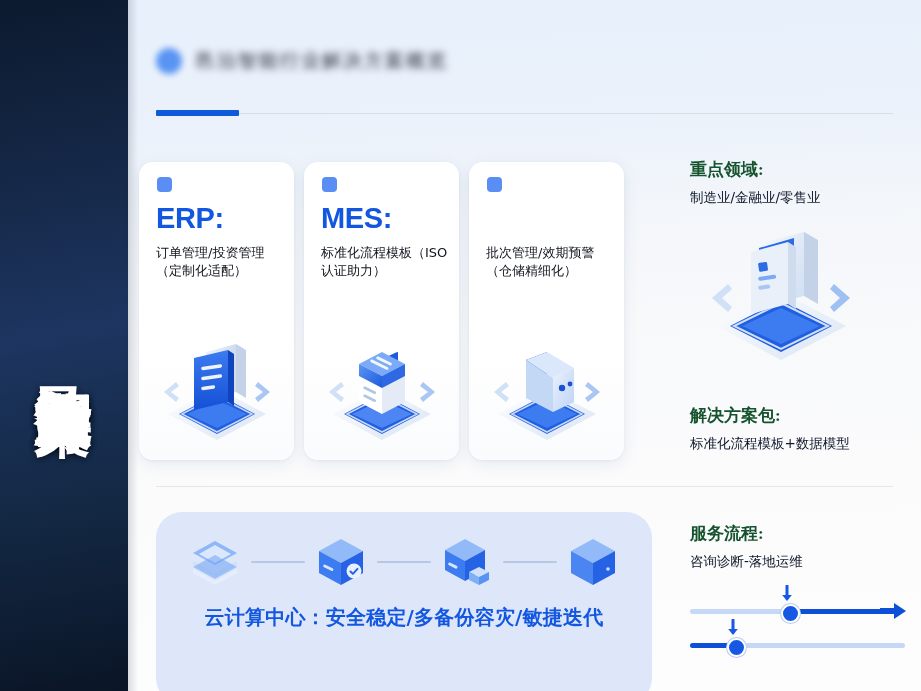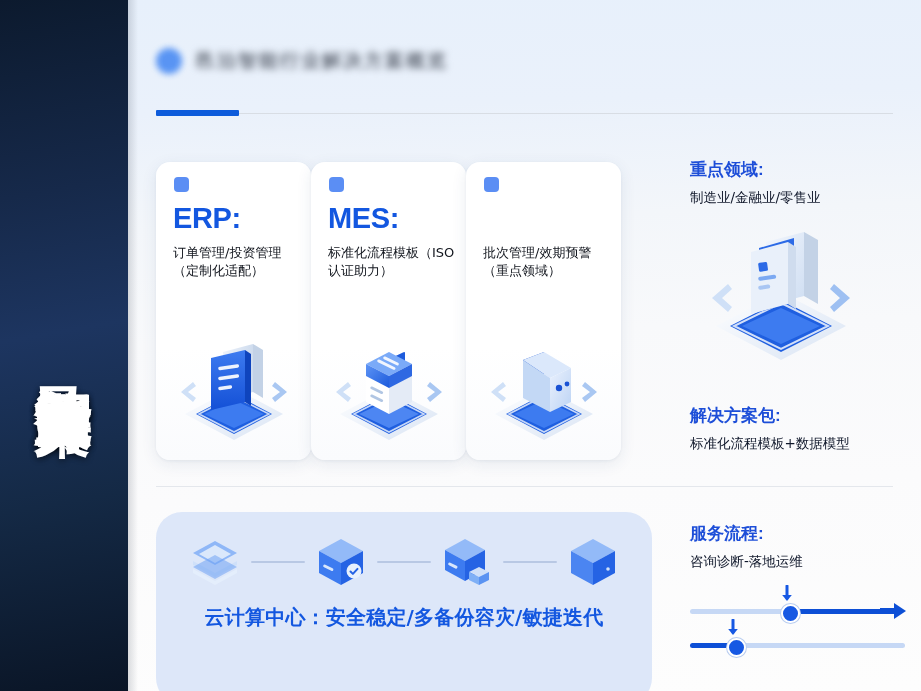--- a/index.html
+++ b/index.html
@@ -53,21 +53,21 @@
   }
 
   
   .accent-row{position:absolute;left:28px;top:110px;width:737px;height:6px;}
   .accent-bar{position:absolute;left:0;top:0;width:83px;height:6px;background:#0d5bdb;border-radius:1px;}
   .accent-rule{position:absolute;left:83px;top:2.5px;width:654px;height:1px;background:#d8dde4;}
 
   .mid-rule{position:absolute;left:28px;top:486px;width:737px;height:1px;background:#e4e7ec;}
 
   
-  .cards{position:absolute;left:28px;top:162px;display:flex;gap:0;align-items:center;}
+  .cards{position:absolute;left:11px;top:162px;display:flex;gap:10px;align-items:center;}
   .card{
     width:155px;height:298px;
     background:linear-gradient(180deg,#ffffff 0%,#ffffff 62%,#fafbfd 100%);
     border-radius:14px;
     box-shadow:0 4px 16px rgba(36,62,110,.09),0 1px 3px rgba(36,62,110,.06);
     position:relative;overflow:hidden;
   }
   .card-badge{
     position:absolute;left:18px;top:15px;width:15px;height:15px;border-radius:4px;
     background:#5b8ef4;
@@ -81,22 +81,22 @@
     position:absolute;left:17px;top:82px;width:132px;
     font-size:13px;line-height:1.42;color:#10141c;font-weight:500;
     font-family:"DejaVu Sans","Liberation Sans",sans-serif;
   }
   .card-icon{position:absolute;left:50%;transform:translateX(-50%);top:168px;}
 
   
   .right{position:absolute;left:690px;top:0;width:231px;height:691px;}
   .rsec{position:absolute;left:0;width:231px;}
   .rsec-title{
-    font-size:17px;font-weight:bold;color:#1d4ed8;margin:0 0 7px 0;
-    font-family:Liberation Sans, sans-serif;
+    font-size:17px;font-weight:bold;color:#14532d;margin:0 0 7px 0;
+    font-family:Liberation Serif, serif;
   }
   .rsec-sub{
     font-size:13.5px;color:#0f172a;margin:0;line-height:1.35;
     font-family:"DejaVu Sans","Liberation Sans",sans-serif;
   }
   .rsec-icon{margin-top:12px;margin-left:6px;}
 
   
   .sliders{margin-top:26px;position:relative;width:215px;height:62px;}
   .slider{position:absolute;left:0;width:215px;height:30px;}
@@ -229,21 +229,21 @@
             <g fill="#ffffff" opacity=".9">
               <rect x="52" y="29" width="20" height="2.8" rx="1.4" transform="rotate(26 52 29)"></rect>
               <rect x="58" y="26" width="17" height="2.8" rx="1.4" transform="rotate(26 58 26)"></rect>
             </g>
           </svg>
         </div>
       </div>
 
       <div class="card">
         <div class="card-badge"></div>
-        <div class="card-desc">批次管理/效期预警（重点领域）</div>
+        <div class="card-desc">批次管理/效期预警（仓储精细化）</div>
         <div class="card-icon">
           <svg width="126" height="112" viewBox="0 0 126 112">
             <defs>
               <linearGradient id="plat3" x1="0" y1="0" x2="1" y2="1">
                 <stop offset="0" stop-color="#ffffff"></stop>
                   <stop offset="1" stop-color="#d9e4f4"></stop>
               </linearGradient>
               <linearGradient id="box3" x1="0" y1="0" x2="1" y2="1">
                 <stop offset="0" stop-color="#eaf1fd"></stop>
                   <stop offset="1" stop-color="#bcd3f4"></stop>

